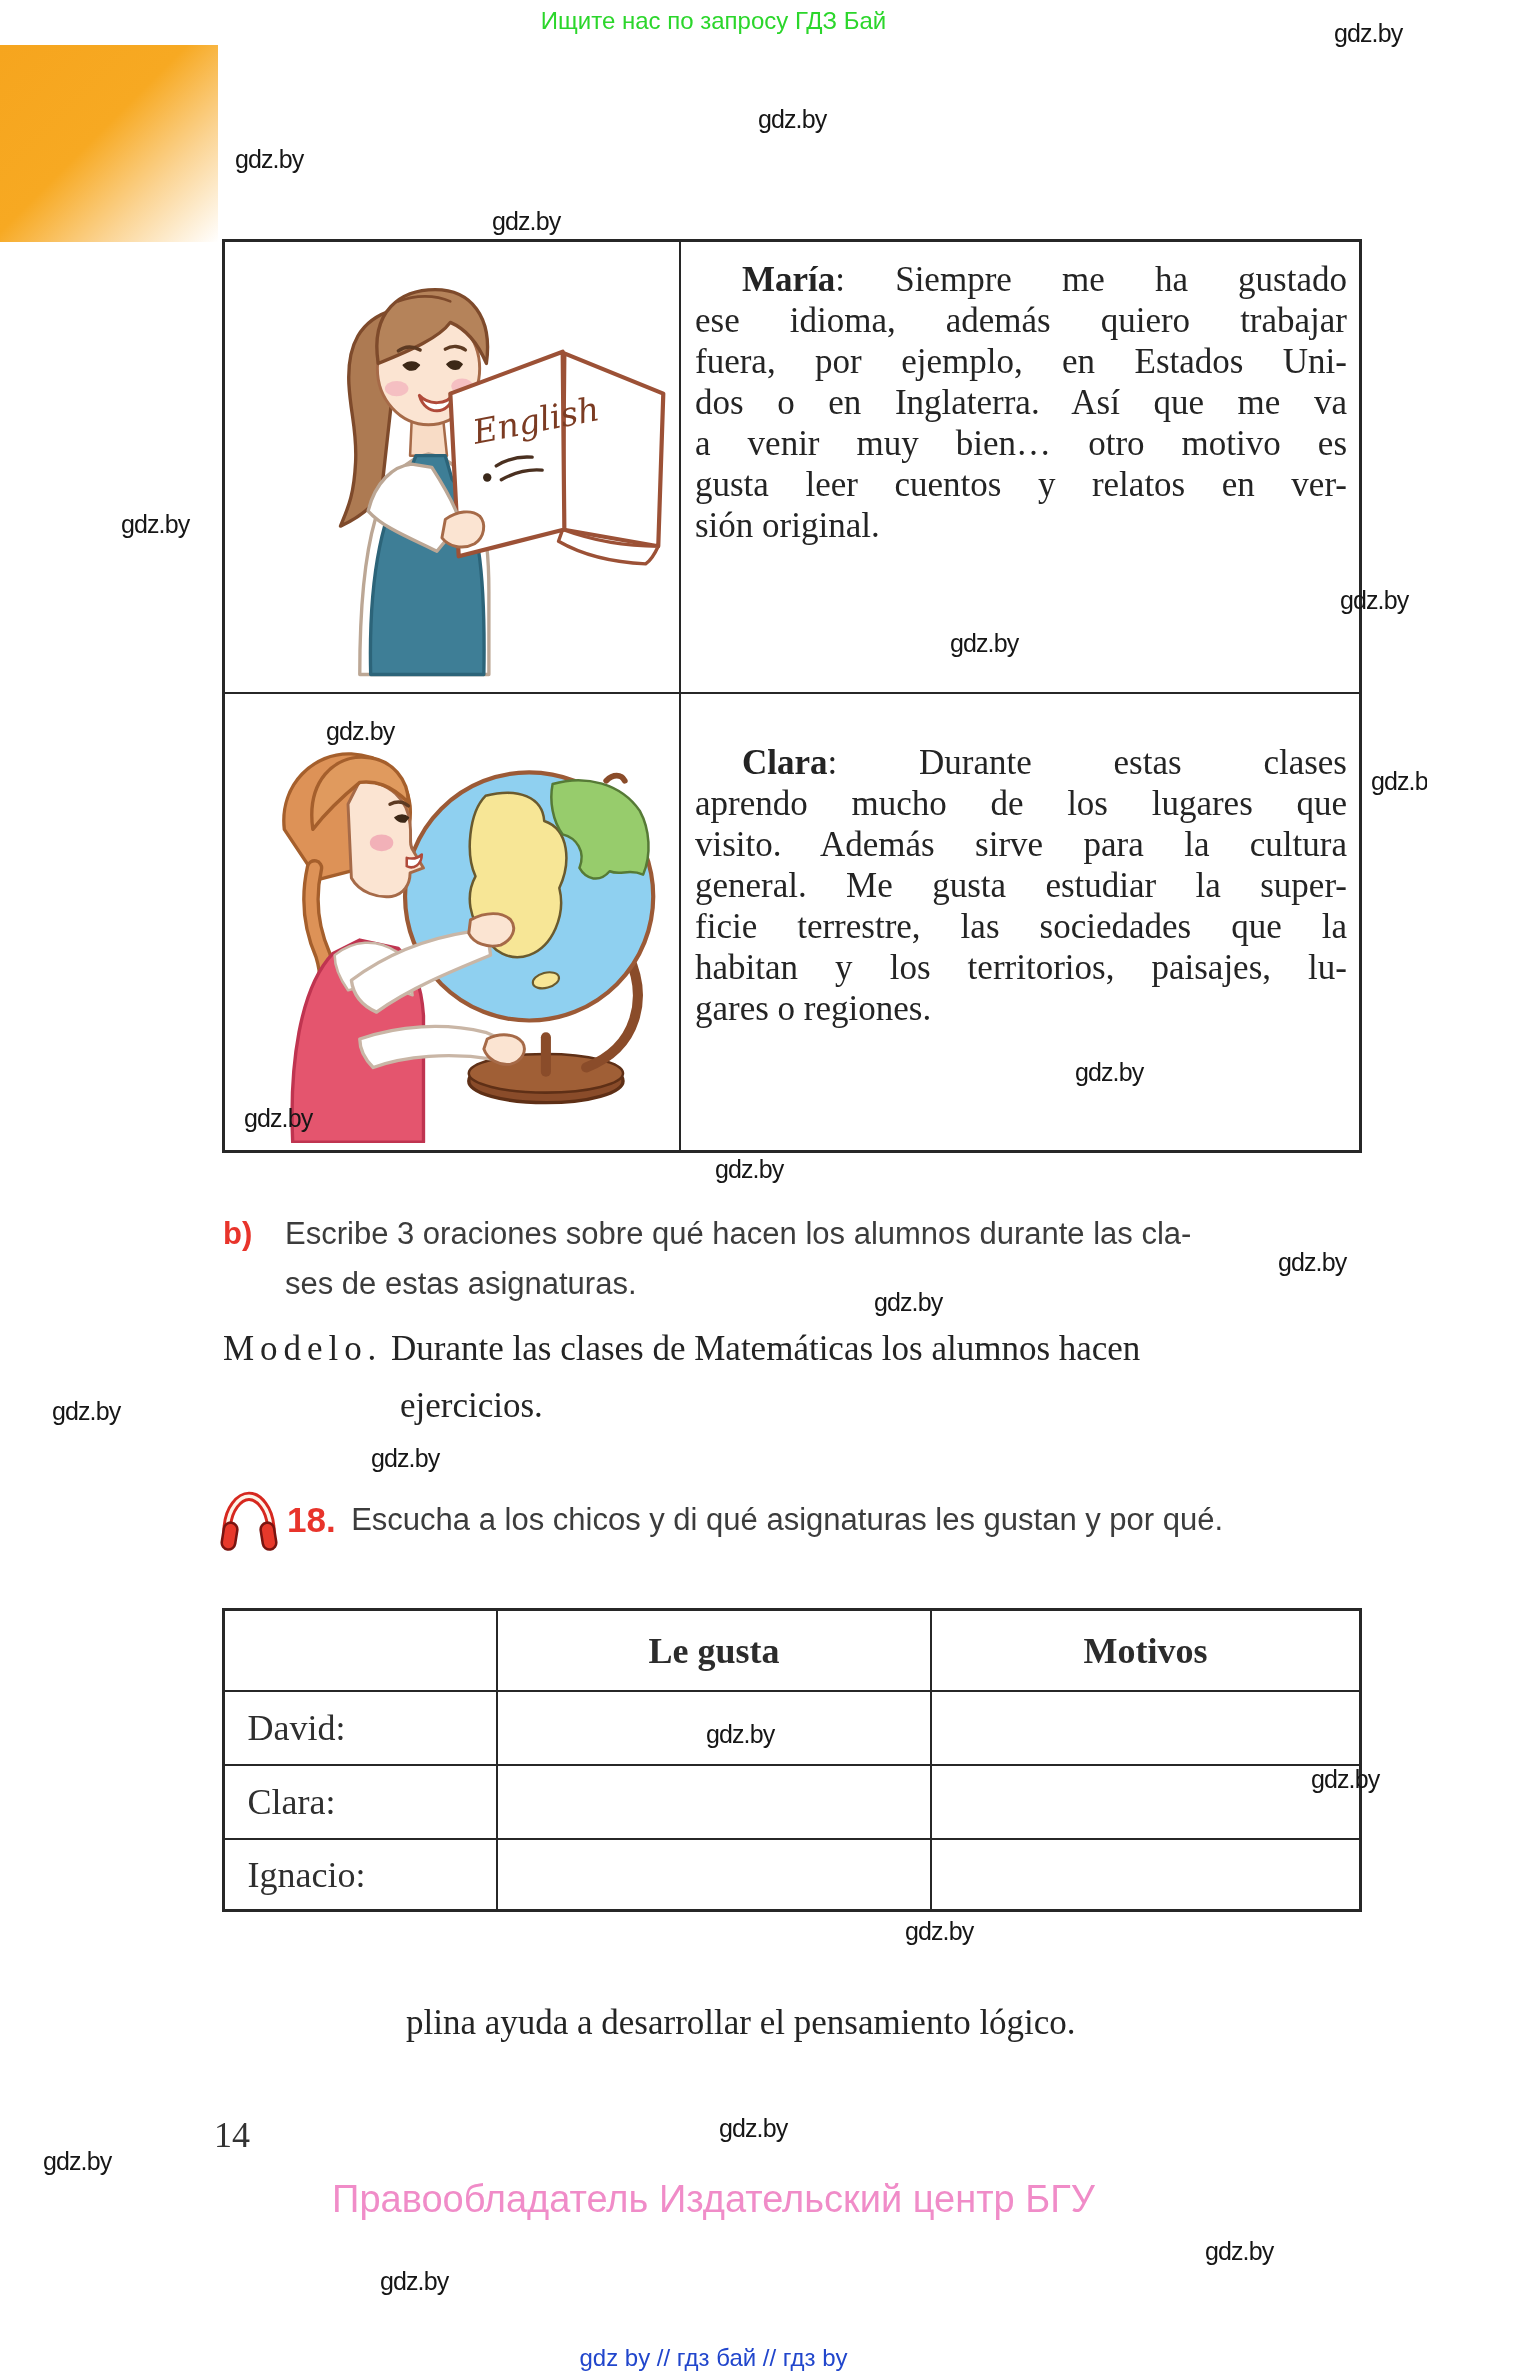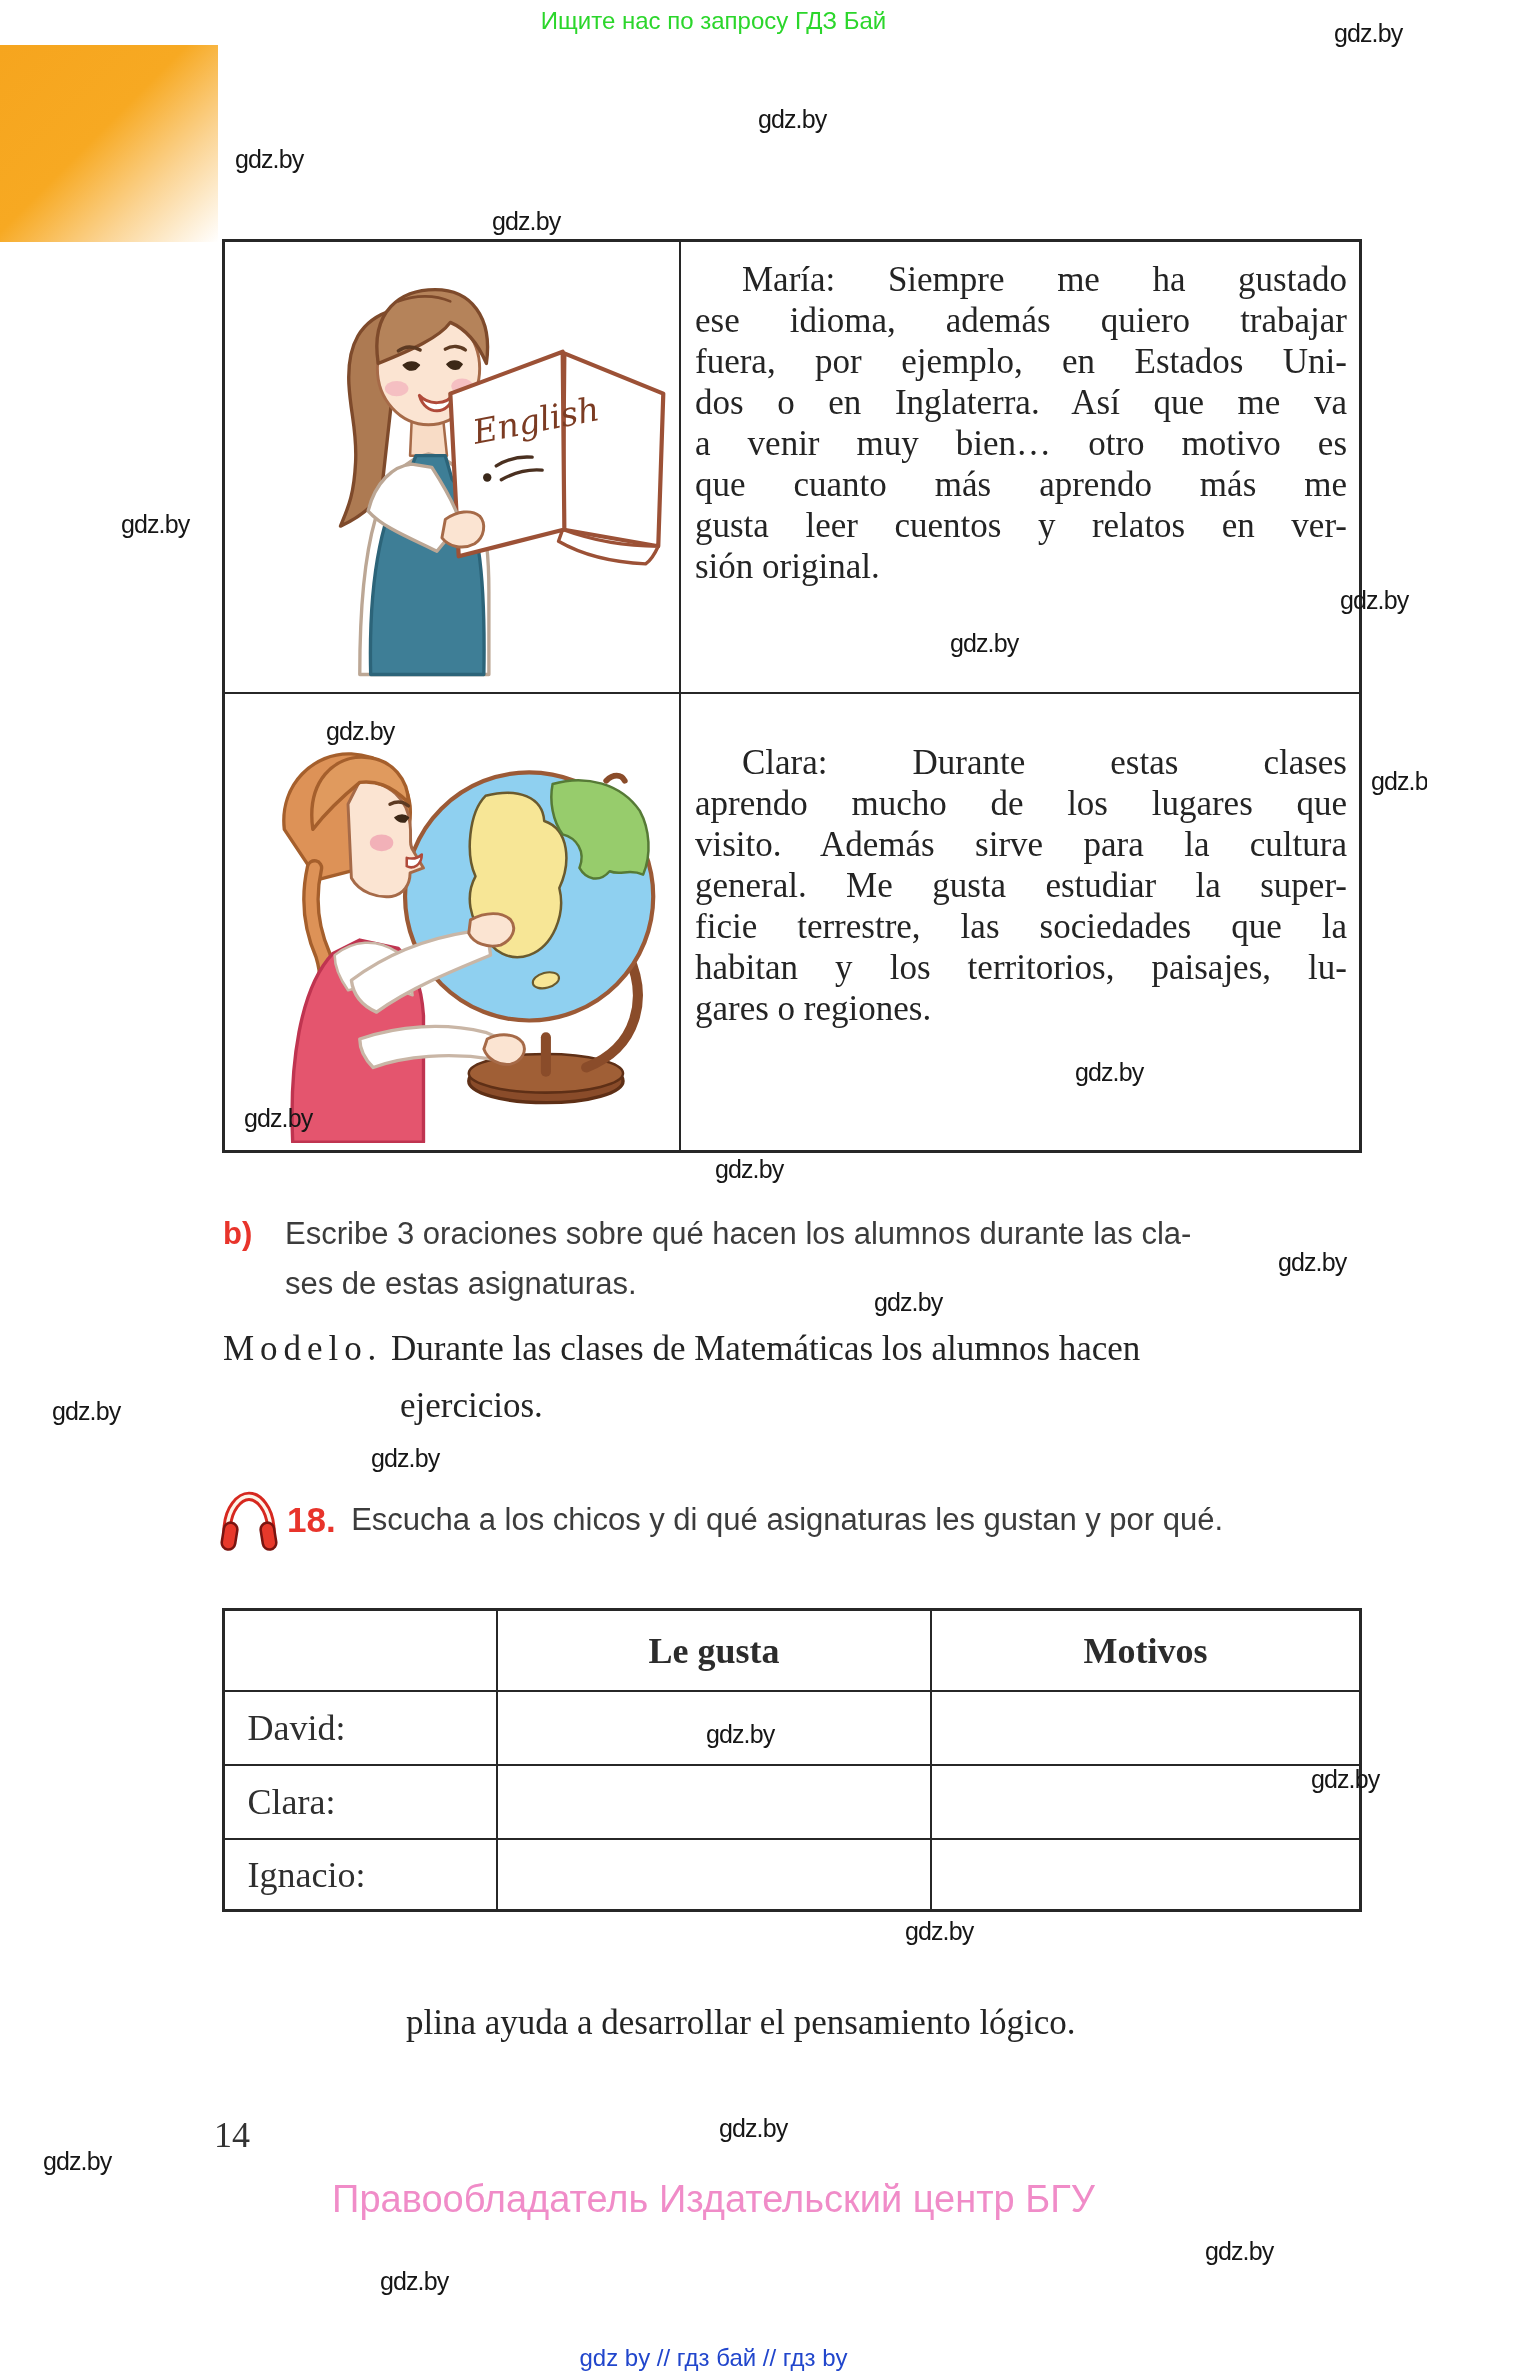--- a/index.html
+++ b/index.html
@@ -20,21 +20,21 @@
   .t1{position:absolute;left:222px;top:239px;width:1140px;height:914px;border:3.5px solid #272727;
       display:grid;grid-template-columns:456px 1fr;grid-template-rows:452px 1fr;box-sizing:border-box;background:#fff;}
   .t1 .cell{box-sizing:border-box;position:relative;}
   .t1 .c-img{border-right:2.6px solid #272727;display:flex;align-items:center;justify-content:center;}
   .t1 .r1{border-bottom:2.6px solid #272727;}
   .t1 .c-txt{padding:17.3px 12px 0 14px;}
 
   .serifline{font-size:35px;line-height:41px;text-align:justify;text-align-last:justify;color:#242424;}
   .serifline.last{text-align-last:left;}
   .indent{display:inline-block;width:47px;}
-  .b{font-weight:normal;}
+  .b{font-weight:bold;}
   .u{text-decoration:underline;text-decoration-thickness:3.5px;text-underline-offset:6px;}
 
   
   .task-b{position:absolute;left:223px;top:1209px;width:1149px;display:flex;
     font-family:"Liberation Sans",sans-serif;font-size:31px;line-height:50px;color:#3c3c3c;}
   .task-b .lbl{color:#e8342b;font-weight:bold;width:62px;flex:0 0 62px;}
 
   .modelo{position:absolute;left:223px;width:1157px;font-size:35px;line-height:41px;color:#242424;}
   .modelo-label{letter-spacing:0.17em;}
   .modelo .l2{margin-top:15.5px;}
@@ -127,21 +127,20 @@
         </g>
       </svg>
     </div>
 
     <div class="cell c-txt r1">
       <div class="serifline"><span class="indent"></span><span class="b">María</span><span>: Siempre me ha gustado</span></div>
       <div class="serifline">ese idioma, además quiero trabajar</div>
       <div class="serifline">fuera, por ejemplo, en Estados Uni-</div>
       <div class="serifline">dos o en Inglaterra. Así que me va</div>
       <div class="serifline">a venir muy bien… otro motivo es</div>
-      <div class="serifline">que cuanto más aprendo más me</div>
       <div class="serifline">gusta leer cuentos y relatos en ver-</div>
       <div class="serifline last">sión original.</div>
     </div>
 
     <div class="cell c-img">
       <svg width="436" height="442" viewBox="0 0 520 525">
         <g stroke-linecap="round" stroke-linejoin="round">
           <ellipse cx="372" cy="452" rx="92" ry="26" fill="#8a4c2a" stroke="#5e2f16" stroke-width="4"></ellipse>
           <ellipse cx="372" cy="443" rx="92" ry="23" fill="#a05f36" stroke="#5e2f16" stroke-width="3"></ellipse>
           <path d="M470 302 C494 352 482 412 420 436" fill="none" stroke="#8a4c2a" stroke-width="12"></path>

